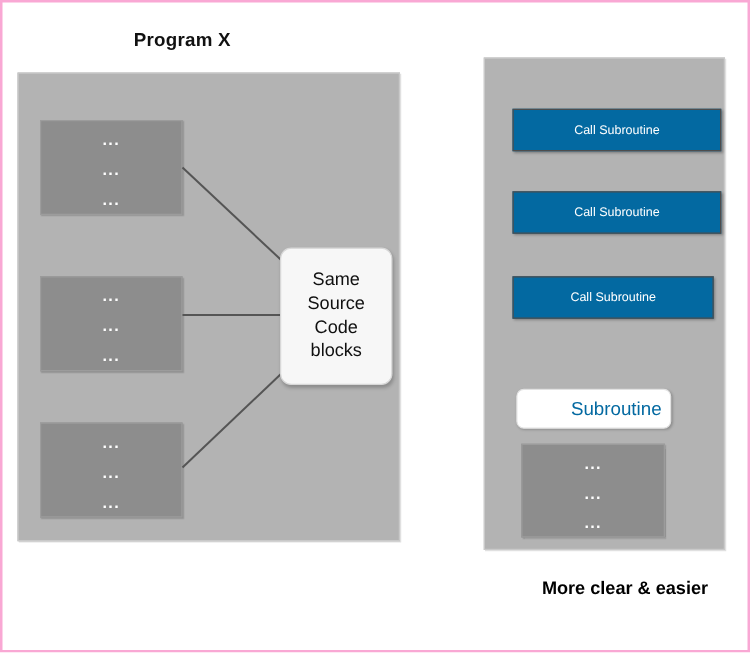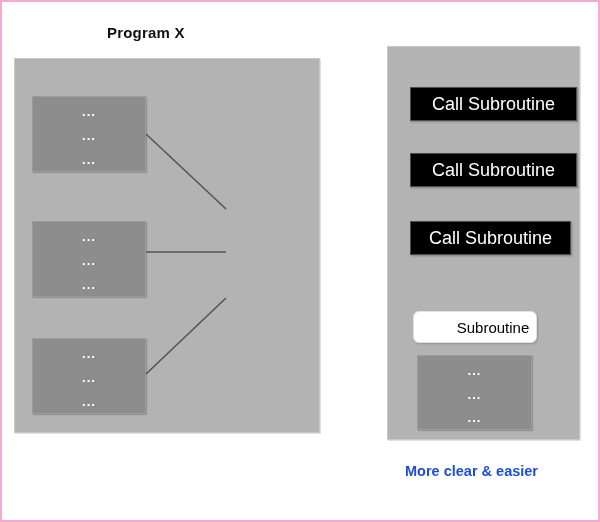--- a/index.html
+++ b/index.html
@@ -117,25 +117,25 @@
     top: 0;
     width: 600px;
     height: 522px;
     z-index: 4;
     pointer-events: none;
   }
 
   
   .call-bar {
     position: absolute;
-    background: #000000;
+    background: #0369a1;
     border: 1px solid #4d4d4d;
     box-sizing: border-box;
     color: #ffffff;
-    font-size: 18px;
+    font-size: 10px;
     display: flex;
     align-items: center;
     justify-content: center;
     box-shadow: 1px 1px 2px rgba(0,0,0,0.3);
     white-space: nowrap;
   }
   #call-1 { left: 408px; top: 85px;  width: 167px; height: 34px; }
   #call-2 { left: 408px; top: 151px; width: 167px; height: 34px; }
   #call-3 { left: 408px; top: 219px; width: 161px; height: 34px; }
 
@@ -146,37 +146,38 @@
     top: 309px;
     width: 124px;
     height: 32px;
     background: #ffffff;
     border: 1px solid #e2e2e2;
     border-radius: 6px;
     box-sizing: border-box;
     display: flex;
     align-items: center;
     justify-content: center;
-    color: #000000;
+    color: #0369a1;
     font-size: 15px;
     box-shadow: 1px 1px 2px rgba(0,0,0,0.2);
     white-space: nowrap;
     padding-left: 36px;
   }
 
   
   #caption {
     position: absolute;
     left: 403px;
     top: 459px;
     width: 190px;
     font-weight: bold;
     font-size: 14.5px;
-    color: #1d4ed8;
+    color: #000000;
     line-height: 1.45;
+    text-align: center;
   }
   #caption span { display: block; }
 </style>
 </head>
 <body>
 
 <div id="stage">
 
   <div id="title-x" class="panel-title">Program X</div>
 
@@ -199,20 +200,26 @@
     <span class="dots dot-r2">...</span>
     <span class="dots dot-r3">...</span>
   </div>
 
   <svg id="connectors" viewBox="0 0 600 522" xmlns="http://www.w3.org/2000/svg">
     <line x1="144" y1="132" x2="224" y2="207" stroke="#555555" stroke-width="1.6"></line>
     <line x1="144" y1="250" x2="224" y2="250" stroke="#555555" stroke-width="1.6"></line>
     <line x1="144" y1="372" x2="224" y2="296" stroke="#555555" stroke-width="1.6"></line>
   </svg>
 
+  <div id="callout">
+    <span>Same</span>
+    <span>Source</span>
+    <span>Code</span>
+    <span>blocks</span>
+  </div>
 
 
   <div id="panel-y" class="program-panel"></div>
 
   <div id="call-1" class="call-bar">Call Subroutine</div>
   <div id="call-2" class="call-bar">Call Subroutine</div>
   <div id="call-3" class="call-bar">Call Subroutine</div>
 
   <div id="subroutine-box">Subroutine</div>
 

